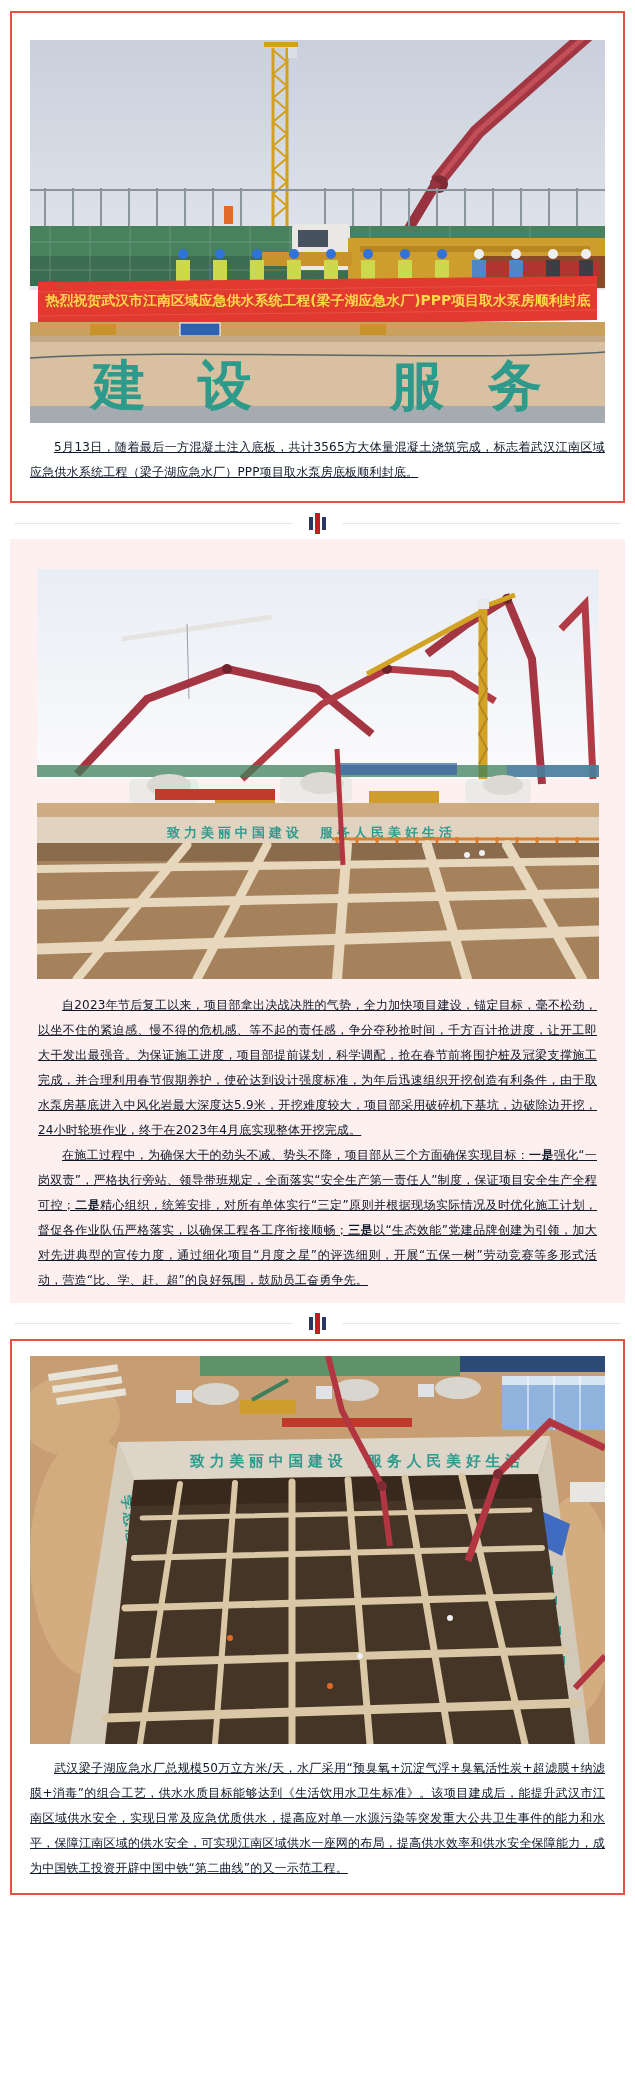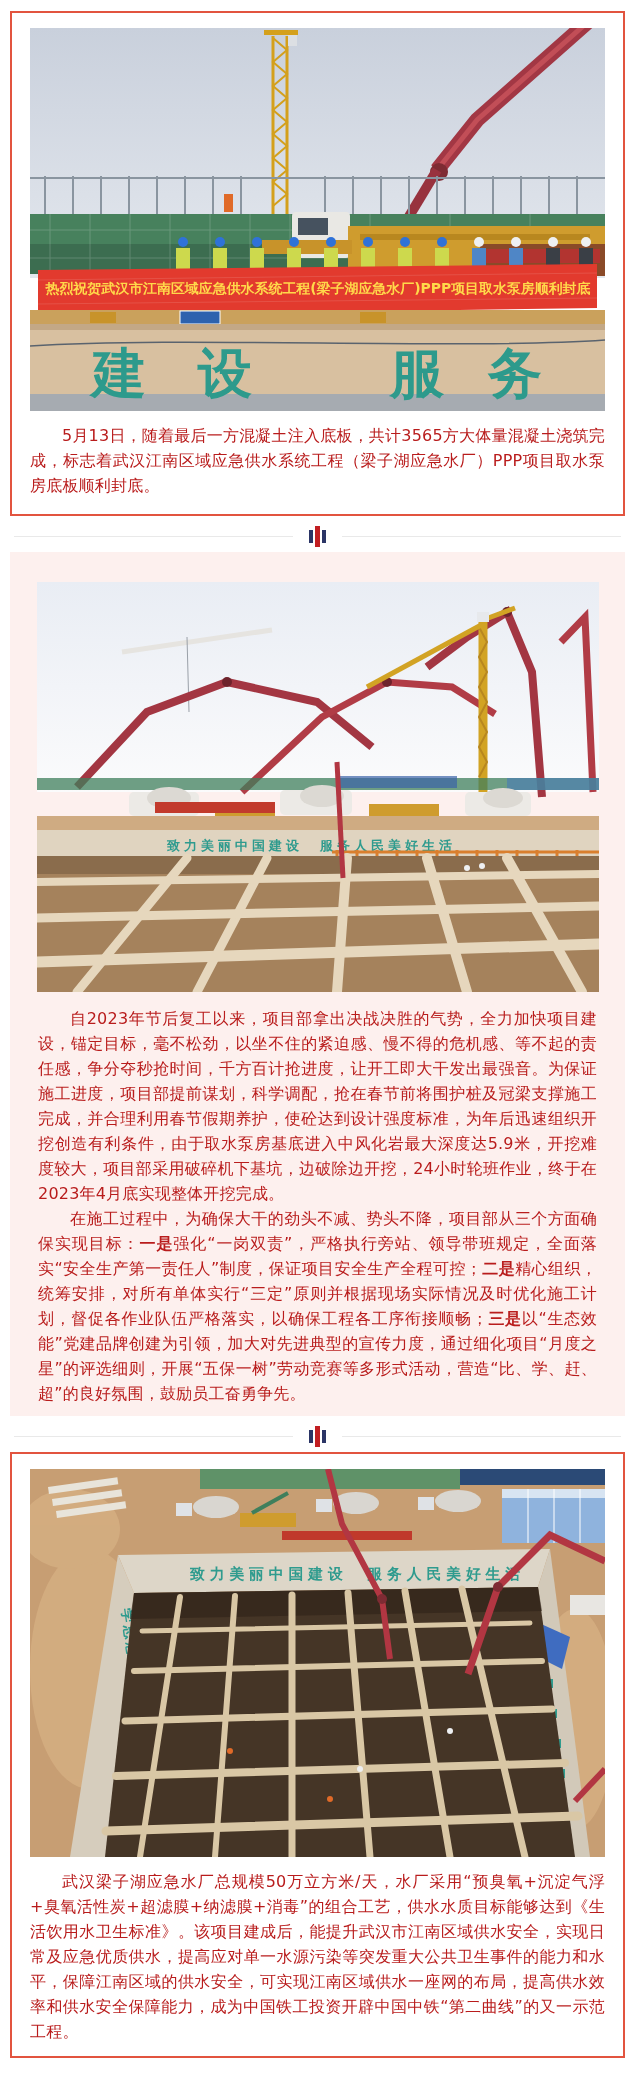--- a/index.html
+++ b/index.html
@@ -1,25 +1,25 @@
 <!DOCTYPE html>
 <html><head>
 <meta charset="utf-8">
 <style>
   html,body{margin:0;padding:0;background:#fff;}
   .page{position:relative;width:635px;height:2097px;margin:0 auto;background:#ffffff;
         overflow:hidden;font-family:"DejaVu Sans",sans-serif;}
   .boxed{margin:0 10px;border:2px solid #e2543f;background:#fff;box-sizing:border-box;}
-  .box1{margin-top:11px;padding:15px 16px 16px;}
+  .box1{margin-top:11px;padding:27px 16px 16px;}
   .box3{margin-top:5px;padding:15px 16px 12px;}
   .pink{margin:5px 10px 0;background:#fdf0ee;padding:30px 26px 10px;box-sizing:border-box;}
   figure{margin:0;text-align:center;}
   figure svg{display:block;margin:0 auto;}
-  p.para{font-size:16px;line-height:25px;color:#b91c1c;text-align:justify;
-         text-indent:2em;margin:12px 2px 0;letter-spacing:.2px;}
+  p.para{font-size:12px;line-height:25px;color:#0f172a;text-align:justify;
+         text-indent:2em;margin:12px 2px 0;letter-spacing:.2px;text-decoration:underline;}
   .pink p.para{margin:0 2px;}
   .pink p.para:first-of-type{margin-top:14px;}
   p.para b{font-weight:bold;}
   .divider{display:flex;align-items:center;margin:9px 14px 5px;height:22px;}
   .divider .ln{flex:1;height:1px;background:#e9e9e9;}
   .bars{display:flex;align-items:center;margin:0 14px;}
   .bar-side{width:4px;height:13px;background:#2b3566;margin:0 2px;}
   .bar-mid{width:5px;height:21px;background:#c21e22;}
 </style>
 </head>

